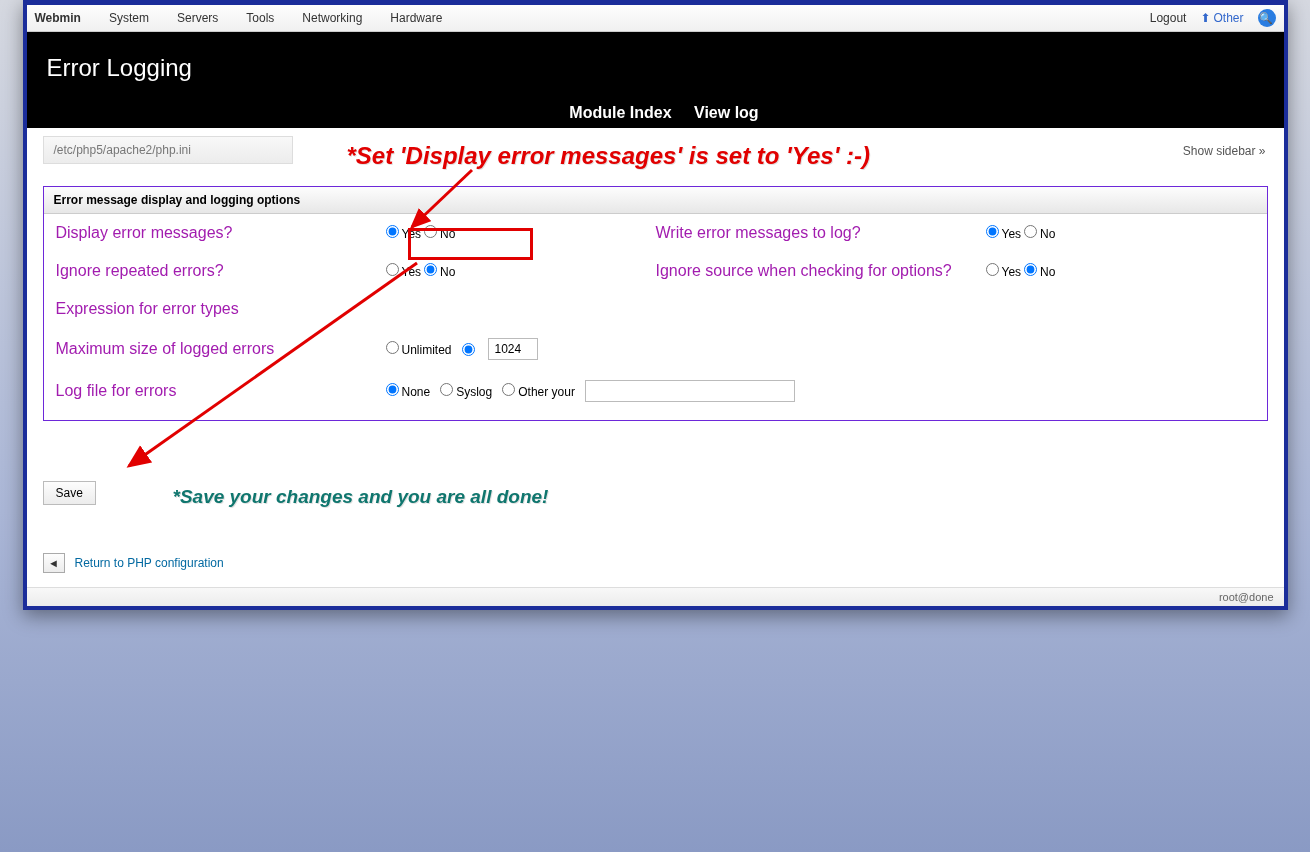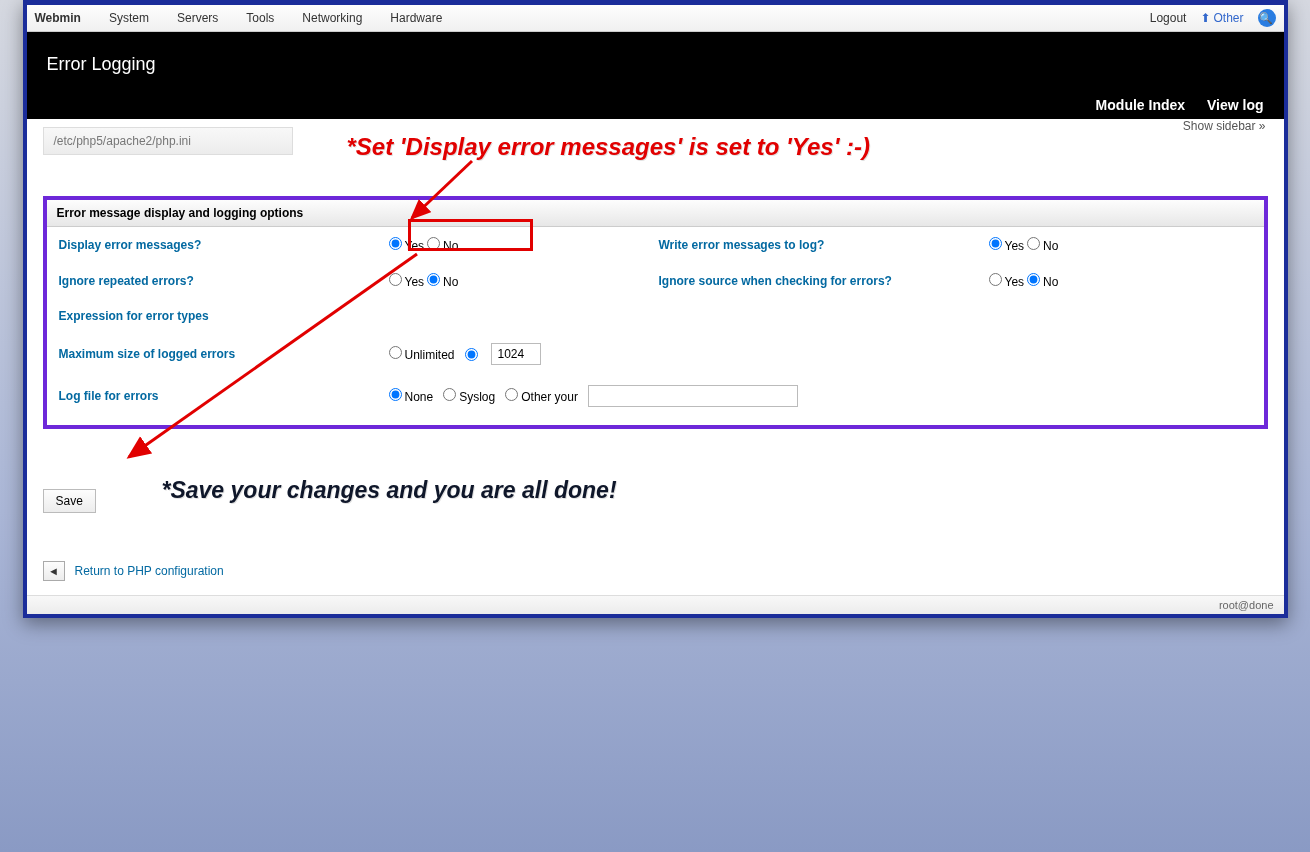--- a/index.html
+++ b/index.html
@@ -39,72 +39,72 @@
     color: #fff; font-size: 11px; cursor: pointer;
   }
 
   .black-header {
     background: #000;
     color: #fff;
     padding: 22px 20px 6px 20px;
   }
   .black-header h1 {
     font-weight: normal;
-    font-size: 18px;
+    font-size: 24px;
     font-family: "Trebuchet MS", Verdana, sans-serif;
     margin-bottom: 22px;
   }
   .black-header .hlinks {
-    text-align: right;
-    font-size: 14px;
+    text-align: center;
+    font-size: 16px;
   }
   .black-header .hlinks a { color: #fff; text-decoration: none; margin-left: 18px; cursor: pointer; font-weight: bold; }
 
   .content {
     padding: 8px 16px 14px 16px;
     position: relative;
     min-height: 430px;
   }
   .breadcrumb {
     background: linear-gradient(to bottom, #f8f8f8, #ececec);
     border: 1px solid #ddd;
     padding: 6px 10px;
     color: #777;
     font-size: 12px;
     width: 250px;
   }
   .show-sidebar {
     position: absolute;
     right: 18px;
-    top: 0;
+    top: 16px;
     font-size: 12px;
     color: #555;
     cursor: pointer;
   }
 
   .panel {
-    margin-top: 41px;
-    border: 4px solid #6d28d9;
+    margin-top: 22px;
+    border: 1px solid #6d28d9;
   }
   .panel-title {
     background: linear-gradient(to bottom, #fdfdfd, #e7e7e7);
     border-bottom: 1px solid #ccc;
     padding: 6px 10px;
     font-weight: bold;
     font-size: 12px;
   }
   .panel-body { padding: 10px 12px 18px 12px; }
 
   .form-grid {
     display: grid;
     grid-template-columns: 330px 270px 330px auto;
     row-gap: 20px;
     align-items: center;
   }
-  .lbl { font-weight: bold; font-size: 12px; color: #0369a1; }
+  .lbl { font-weight: normal; font-size: 16px; color: #a21caf; }
   .opts { display: flex; align-items: center; gap: 3px; font-size: 12px; }
   input[type=radio] { margin-right: 3px; }
   input[type=text] {
     border: 1px solid #bbb;
     padding: 3px 6px;
     font-size: 12px;
     background: #fff;
   }
   .expr-input { width: 300px; position: relative; }
   .expr-input input { width: 100%; }
@@ -161,26 +161,26 @@
     font-family: Arial, sans-serif;
     font-size: 24px;
     font-weight: bold;
     font-style: italic;
     color: #e10000;
     text-shadow: 1px 1px 0 rgba(0,0,0,0.12);
     pointer-events: none;
   }
   .anno-text2 {
     position: absolute;
-    left: 135px; top: 358px;
+    left: 146px; top: 358px;
     font-family: Arial, sans-serif;
-    font-size: 23px;
+    font-size: 19px;
     font-weight: bold;
     font-style: italic;
-    color: #0f172a;
+    color: #0f766e;
     text-shadow: 1px 1px 0 rgba(0,0,0,0.12);
     pointer-events: none;
   }
   svg.arrow { position: absolute; pointer-events: none; }
 </style>
 </head>
 <body>
 
 <div class="frame">
 
@@ -249,21 +249,21 @@
           <div class="opts">
             <label><input type="radio" name="wl" checked="" style=""><span>Yes</span></label>
             <label><input type="radio" name="wl" style=""><span>No</span></label>
           </div>
 
           <div class="lbl">Ignore repeated errors?</div>
           <div class="opts">
             <label><input type="radio" name="ir" style=""><span>Yes</span></label>
             <label><input type="radio" name="ir" checked="" style=""><span>No</span></label>
           </div>
-          <div class="lbl">Ignore source when checking for errors?</div>
+          <div class="lbl">Ignore source when checking for options?</div>
           <div class="opts">
             <label><input type="radio" name="is" style=""><span>Yes</span></label>
             <label><input type="radio" name="is" checked="" style=""><span>No</span></label>
           </div>
 
           <div class="row-full">
             <div class="lbl">Expression for error types</div>
           </div>
 
           <div class="row-full">

